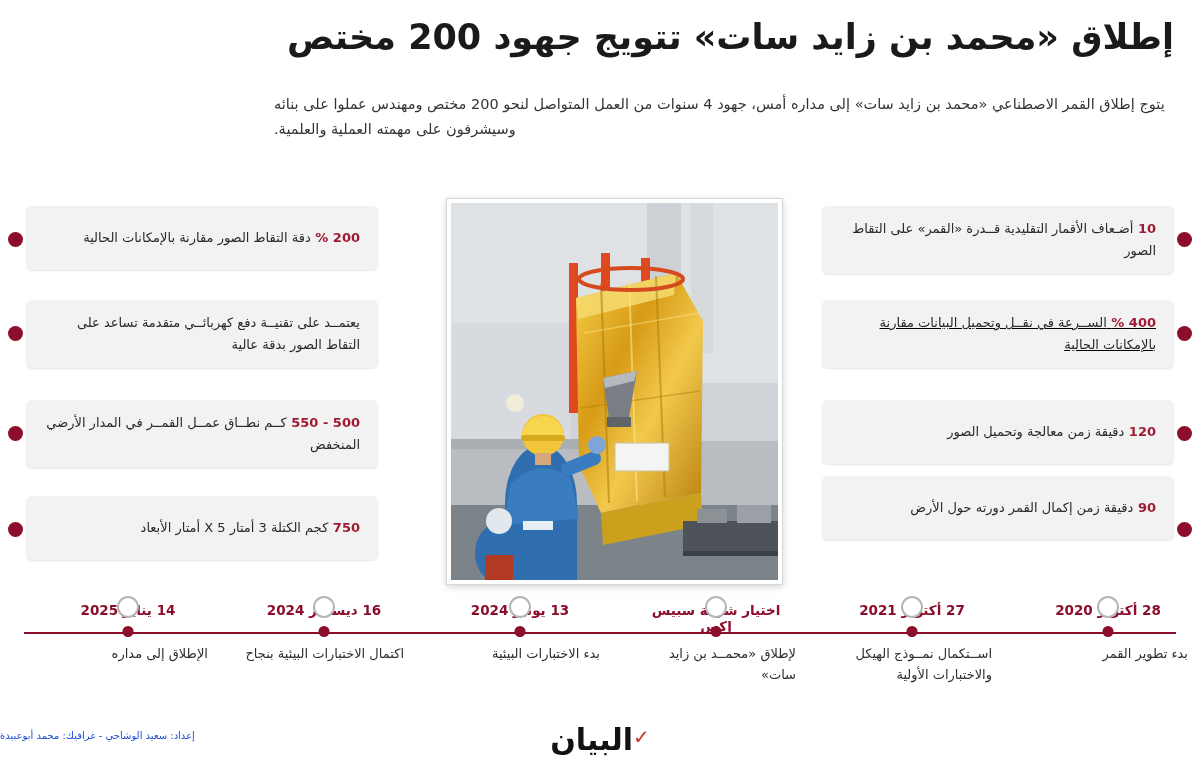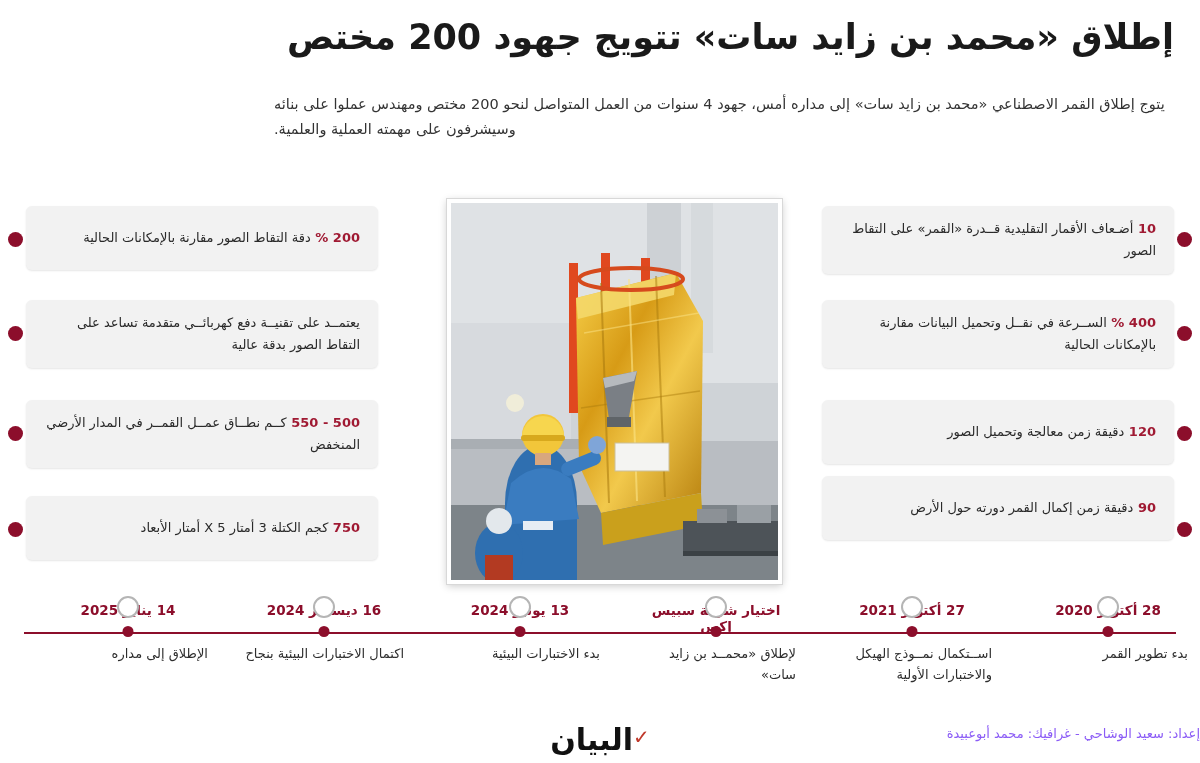--- a/index.html
+++ b/index.html
@@ -139,23 +139,23 @@
     text-align: right;
     font-size: 13px;
     color: #2e2e2e;
     line-height: 1.6;
   }
 
   
   .footer-credit {
     position: absolute;
     bottom: 22px; left: 0; right: 0;
-    text-align: right;
-    font-size: 13px;
-    color: #8b5cf6;
+    text-align: left;
+    font-size: 10px;
+    color: #1d4ed8;
   }
   .footer-logo {
     position: absolute;
     bottom: 6px;
     left: 50%;
     transform: translateX(-50%);
     font-size: 30px;
     font-weight: bold;
     color: #111111;
     letter-spacing: -1px;
@@ -174,21 +174,21 @@
   <div class="col-right">
 
     <div class="card" style="top:206px;">
       <div class="ctext">
         <span class="num">10</span>
         <span class="body">أضـعاف الأقمار التقليدية قــدرة «القمر» على التقاط الصور</span>
       </div>
     </div>
     <div class="dot" style="top:232px; right:8px;"></div>
 
-    <div class="card" style="top:300px;">
+    <div class="card" style="top:300px;text-decoration:underline;">
       <div class="ctext">
         <span class="num">400 %</span>
         <span class="body">الســرعة في نقــل وتحميل البيانات مقارنة بالإمكانات الحالية</span>
       </div>
     </div>
     <div class="dot" style="top:326px; right:8px;"></div>
 
     <div class="card" style="top:400px;">
       <div class="ctext">
         <span class="num">120</span>

